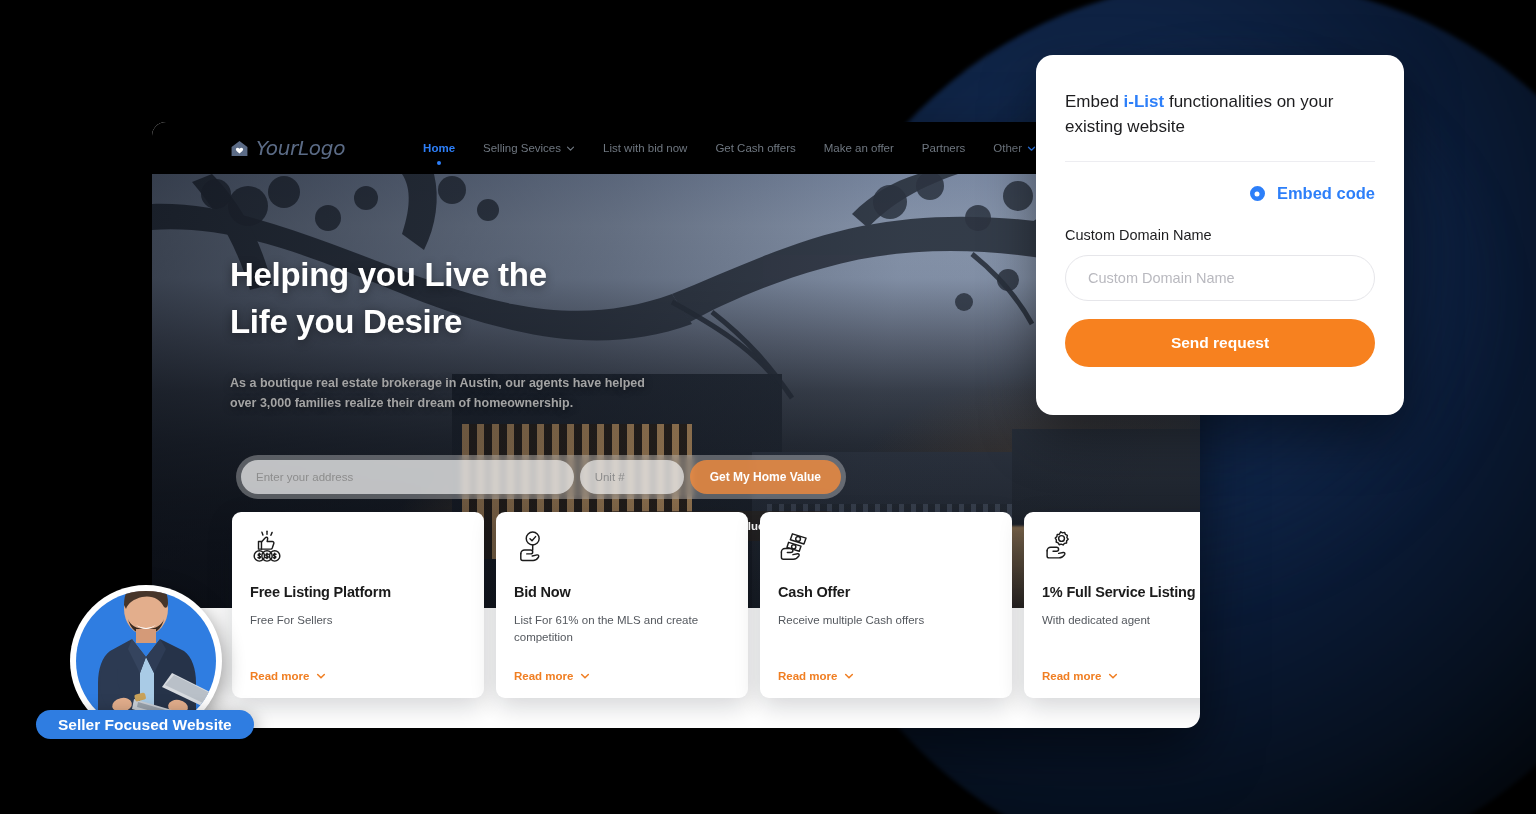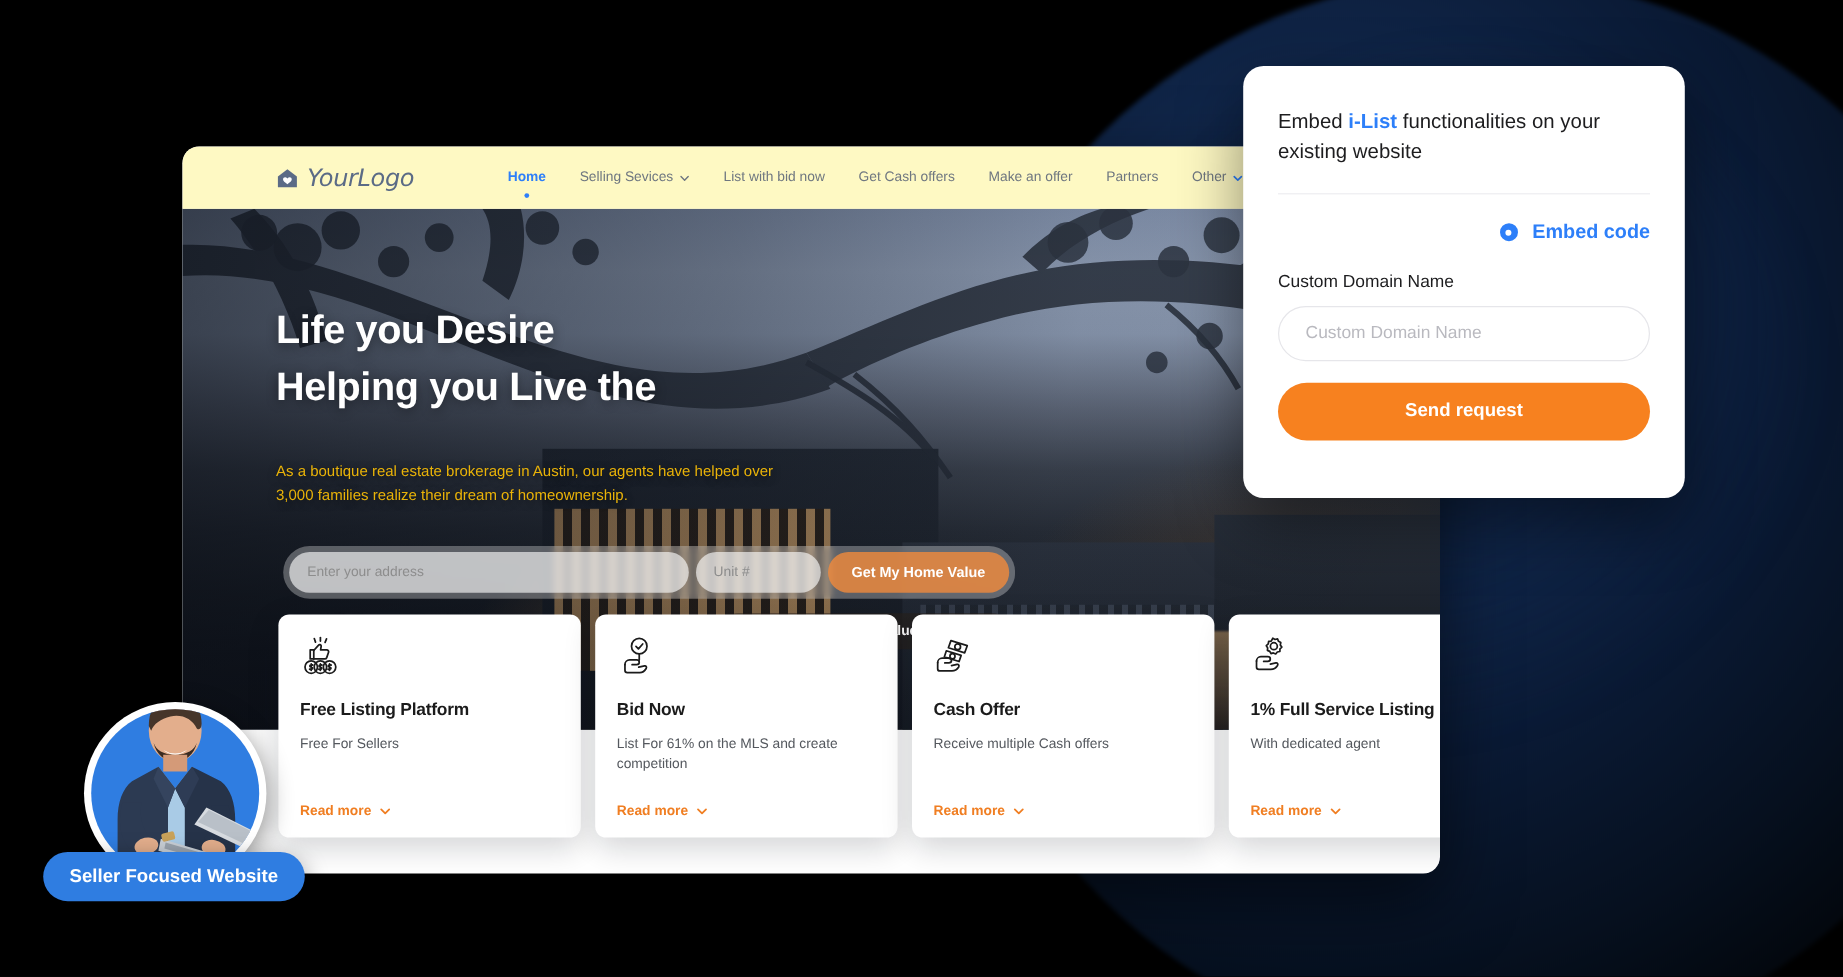--- a/index.html
+++ b/index.html
@@ -59,21 +59,21 @@
     background: #ffffff;
     border-radius: 14px;
     overflow: hidden;
     box-shadow: 0 22px 60px rgba(0,0,0,0.55);
   }
 
   
   .navbar {
     position: relative;
     height: 52px;
-    background: #fef9c3;
+    background: #000000;
     display: flex;
     align-items: center;
     padding-left: 78px;
     z-index: 4;
   }
   .logo {
     display: flex;
     align-items: center;
     gap: 7px;
     color: #5b6b86;
@@ -188,25 +188,25 @@
   }
   .hero-title {
     font-size: 33px;
     line-height: 1.42;
     font-weight: bold;
     color: #ffffff;
     letter-spacing: -0.3px;
     text-shadow: 0 2px 10px rgba(0,0,0,0.45);
   }
   .hero-sub {
-    margin-top: 37px;
+    margin-top: 27px;
     font-size: 12.5px;
     line-height: 1.62;
-    font-weight: normal;
-    color: #eab308;
+    font-weight: bold;
+    color: #a3a3a3;
     text-shadow: 0 1px 7px rgba(0,0,0,0.5);
     max-width: 420px;
   }
 
   
   .searchwrap {
     position: absolute;
     left: 84px;
     top: 281px;
     width: 610px;
@@ -441,21 +441,21 @@
     border-radius: 50%;
     background: #2f7de1;
     overflow: hidden;
   }
   .agent-svg { position: absolute; left: 0; top: -26px; width: 152px; height: 170px; }
 
   .badge {
     position: absolute;
     left: 36px;
     top: 710px;
-    height: 41px;
+    height: 29px;
     background: #2f7de1;
     border-radius: 21px;
     display: flex;
     align-items: center;
     padding: 0 22px;
     z-index: 31;
     box-shadow: 0 6px 20px rgba(0,0,0,0.40);
   }
   .badge-text {
     font-size: 15.5px;
@@ -560,22 +560,22 @@
           <path d="M560 138 C596 166 618 192 640 224"></path>
           <path d="M820 80 C850 104 868 128 880 150"></path>
           <path d="M900 78 C930 98 952 120 968 142"></path>
         </g>
       </svg>
 
       <div class="hero-overlay"></div>
 
       <div class="hero-content">
         <div class="hero-title">
+          <div>Helping you Live the</div>
           <div>Life you Desire</div>
-          <div>Helping you Live the</div>
         </div>
         <div class="hero-sub">As a boutique real estate brokerage in Austin, our agents have helped  over 3,000 families realize their dream of homeownership.</div>
       </div>
 
       <div class="searchwrap">
         <input class="addr-input" type="text" placeholder="Enter your address" style="">
         <input class="unit-input" type="text" placeholder="Unit #" style="">
         <button class="hv-btn">Get My Home Value</button>
       </div>
 

